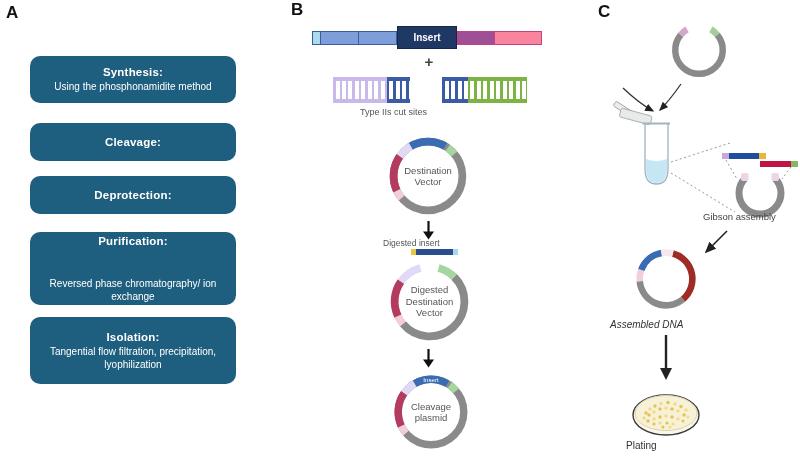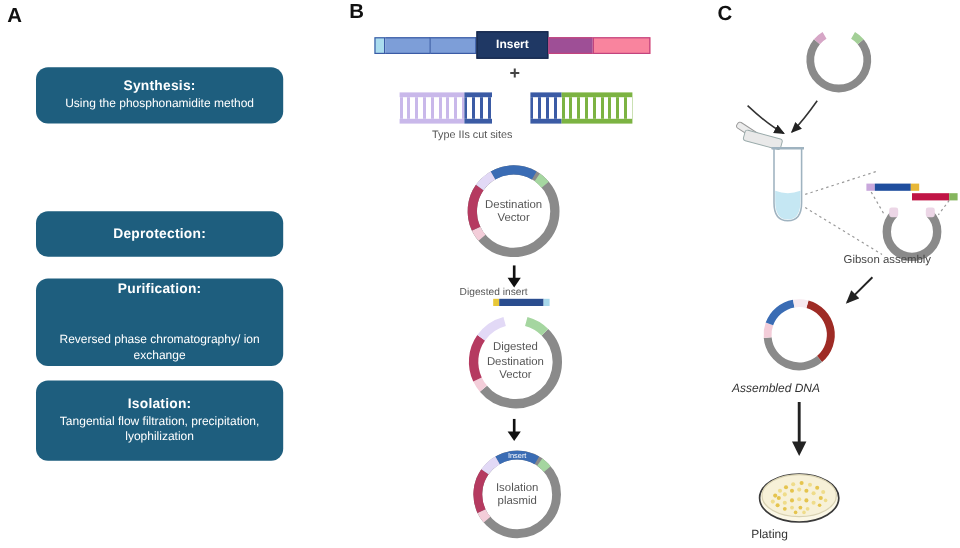--- a/index.html
+++ b/index.html
@@ -51,20 +51,23 @@
 <body>
 
 <div id="fig">
 
   <div class="panel-label" style="left:6px;top:3px;">A</div>
 
   <div class="stepbox" style="top:56px;height:47px;">
     <div class="t">Synthesis:</div>
     <div class="s">Using the phosphonamidite method</div>
   </div>
+  <div class="stepbox" style="top:123px;height:38px;">
+    <div class="t">Cleavage:</div>
+  </div>
   <div class="stepbox" style="top:176px;height:38px;">
     <div class="t">Deprotection:</div>
   </div>
   <div class="stepbox" style="top:232px;height:73px;gap:28px;">
     <div class="t">Purification:</div>
     <div class="s">Reversed phase chromatography/ ion exchange</div>
   </div>
   <div class="stepbox" style="top:317px;height:67px;">
     <div class="t">Isolation:</div>
     <div class="s">Tangential flow filtration, precipitation, lyophilization</div>
@@ -137,21 +140,21 @@
   <div class="plasmid" style="left:390px;top:371px;width:82px;height:82px;">
     <svg viewBox="0 0 100 100">
       <circle cx="50" cy="50" r="40" fill="none" stroke="#8a8a8a" stroke-width="9"></circle>
       <path d="M30,15.4 A40,40 0 0 1 70,15.4" fill="none" stroke="#3a6cb4" stroke-width="9"></path>
       <path d="M72.9,17.2 A40,40 0 0 1 80.6,24.3" fill="none" stroke="#a5d6a0" stroke-width="9"></path>
       <path d="M19.4,75.7 A40,40 0 0 1 13.7,66.9" fill="none" stroke="#f3cdd9" stroke-width="9"></path>
       <path d="M13.7,66.9 A40,40 0 0 1 17.2,27" fill="none" stroke="#b53a60" stroke-width="9"></path>
       <path d="M17.2,27 A40,40 0 0 1 30,15.4" fill="none" stroke="#e2d9f6" stroke-width="9"></path>
       <text x="50" y="13.5" text-anchor="middle" font-size="7.5" fill="#ffffff">Insert</text>
     </svg>
-    <div class="plabel">Isolation plasmid</div>
+    <div class="plabel">Cleavage plasmid</div>
   </div>
 
   <div class="panel-label" style="left:598px;top:2px;">C</div>
 
   <div class="plasmid" style="left:663px;top:14px;width:72px;height:72px;">
     <svg viewBox="0 0 100 100">
       <path d="M75.3,28.8 A33,33 0 1 1 24.7,28.8" fill="none" stroke="#8a8a8a" stroke-width="9"></path>
       <path d="M24.7,28.8 A33,33 0 0 1 33.5,21.4" fill="none" stroke="#d6a6c6" stroke-width="9"></path>
       <path d="M66.5,21.4 A33,33 0 0 1 75.3,28.8" fill="none" stroke="#a3cf97" stroke-width="9"></path>
     </svg>

